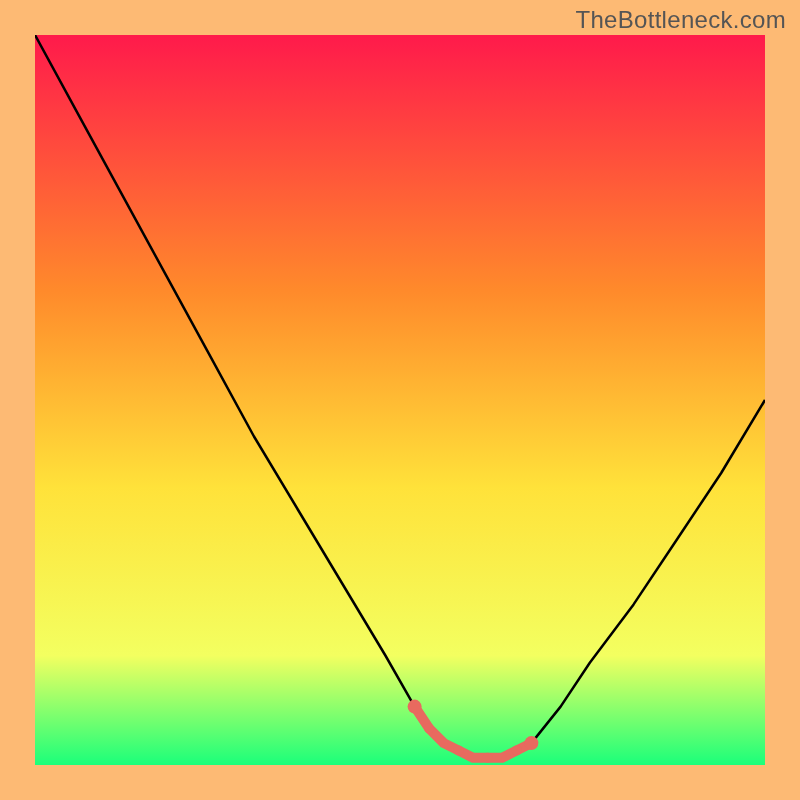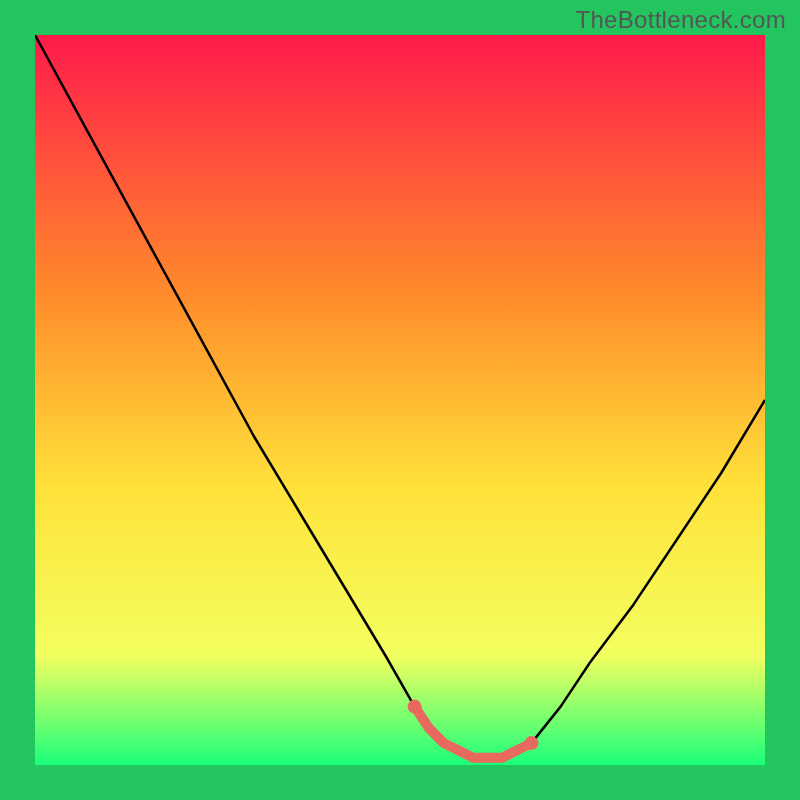--- a/index.html
+++ b/index.html
@@ -7,21 +7,21 @@
     padding: 0;
     width: 800px;
     height: 800px;
     background: #000000;
     overflow: hidden;
   }
   .frame {
     position: relative;
     width: 800px;
     height: 800px;
-    background: #22c55e;
+    background: #fdba74;
   }
   .watermark {
     position: absolute;
     top: 6px;
     right: 14px;
     color: #555555;
     font-family: Arial, Helvetica, sans-serif;
     font-size: 24px;
     font-weight: 500;
     letter-spacing: 0.3px;

